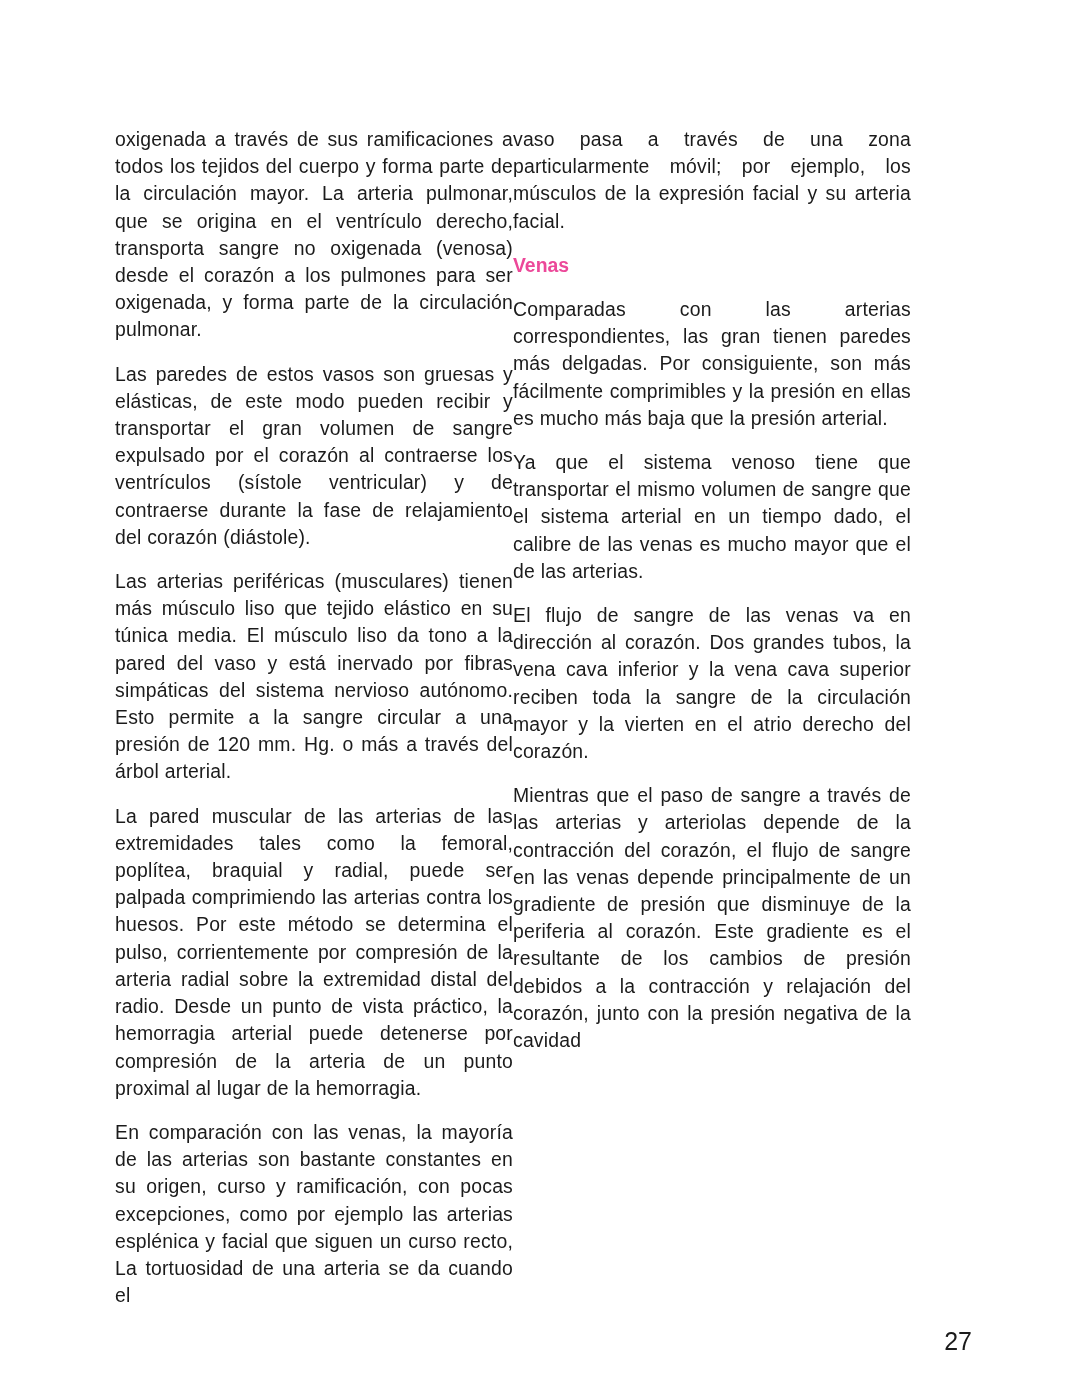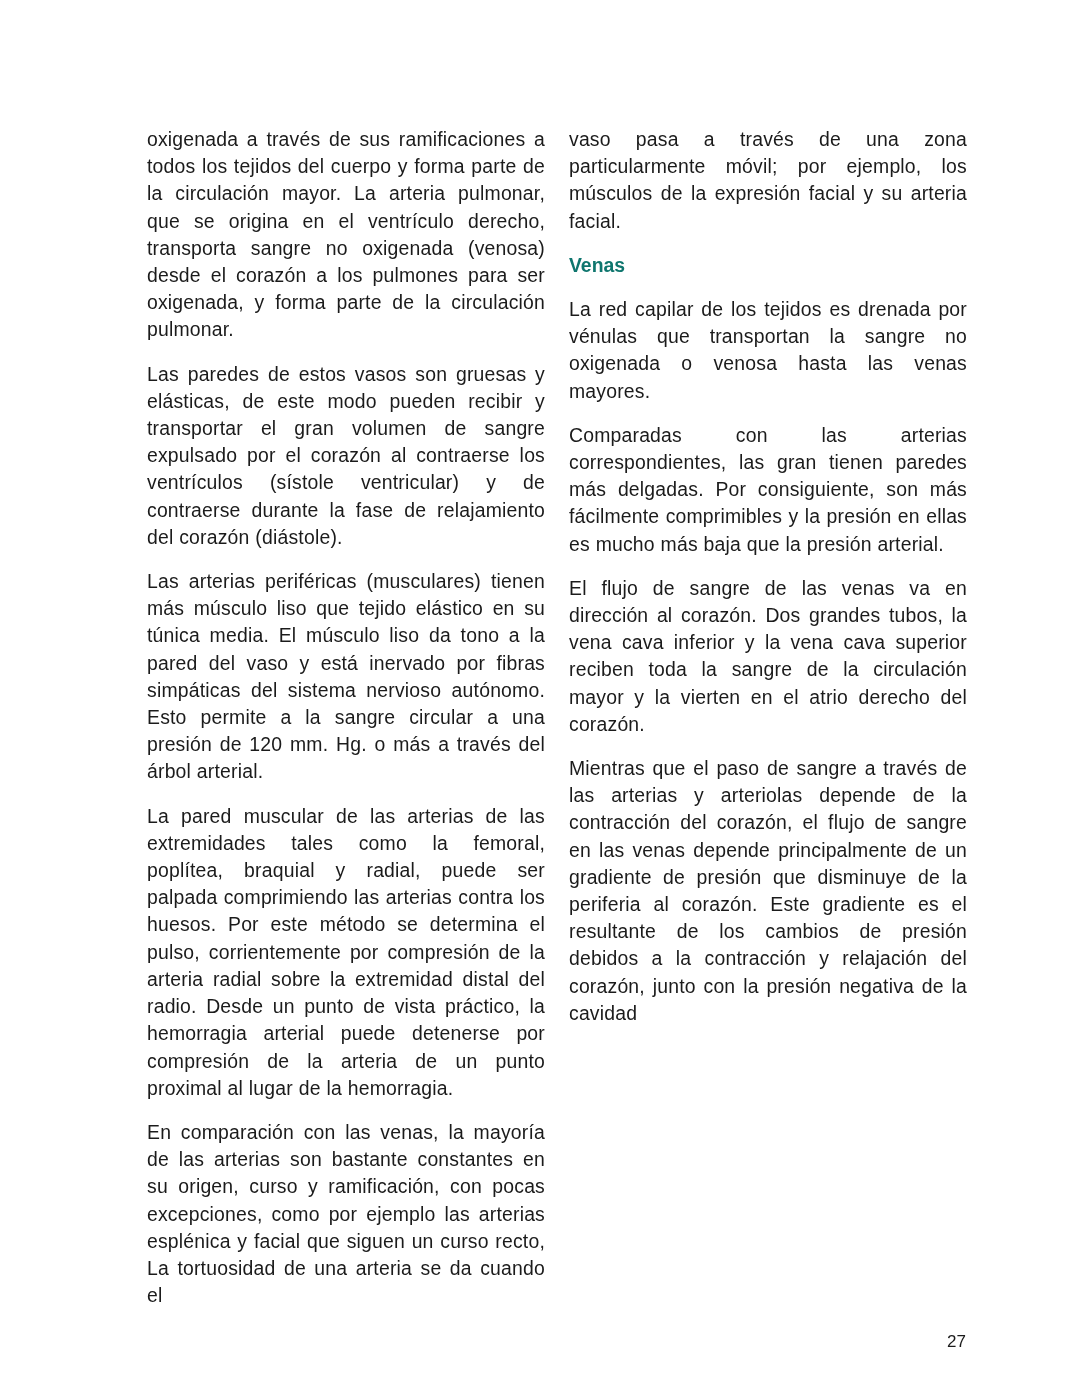--- a/index.html
+++ b/index.html
@@ -18,23 +18,22 @@
     color: #1a1a1a;
     overflow: hidden;
   }
   .content-area {
     position: absolute;
     left: 115px;
     top: 126px;
     width: 852px;
     display: flex;
     flex-direction: row;
-    justify-content: flex-end;
+    justify-content: flex-start;
     align-items: flex-start;
-    gap: 24px;
   }
   .column {
     width: 398px;
   }
   .para {
     margin: 0 0 17px 0;
     font-size: 19.4px;
     line-height: 27.2px;
     text-align: justify;
     text-justify: inter-word;
@@ -46,27 +45,27 @@
   }
   .para:last-child {
     margin-bottom: 4px;
   }
   .heading {
     margin: 0 0 17px 0;
     font-size: 19.4px;
     line-height: 27.2px;
     font-weight: bold;
     text-align: left;
-    color: #0f766e;
+    color: #ec4899;
   }
   .page-number {
     position: absolute;
-    right: 114px;
+    right: 108px;
     bottom: 42px;
-    font-size: 17px;
+    font-size: 25px;
     line-height: 27.2px;
     color: #1b1b1b;
     text-align: right;
   }
 </style>
 </head>
 <body>
 
 <div class="page">
 
@@ -76,22 +75,22 @@
       <p class="para">oxigenada a través de sus ramificaciones a todos los tejidos del cuerpo y forma parte de la circulación mayor. La arteria pulmonar, que se origina en el ventrículo derecho, transporta sangre no oxigenada (venosa) desde el corazón a los pulmones para ser oxigenada, y forma parte de la circulación pulmonar.</p>
       <p class="para">Las paredes de estos vasos son gruesas y elásticas, de este modo pueden recibir y transportar el gran volumen de sangre expulsado por el corazón al contraerse los ventrículos (sístole ventricular) y de contraerse durante la fase de relajamiento del corazón (diástole).</p>
       <p class="para">Las arterias periféricas (musculares) tienen más músculo liso que tejido elástico en su túnica media. El músculo liso da tono a la pared del vaso y está inervado por fibras simpáticas del sistema nervioso autónomo. Esto permite a la sangre circular a una presión de 120 mm. Hg. o más a través del árbol arterial.</p>
       <p class="para">La pared muscular de las arterias de las extremidades tales como la femoral, poplítea, braquial y radial, puede ser palpada comprimiendo las arterias contra los huesos. Por este método se determina el pulso, corrientemente por compresión de la arteria radial sobre la extremidad distal del radio. Desde un punto de vista práctico, la hemorragia arterial puede detenerse por compresión de la arteria de un punto proximal al lugar de la hemorragia.</p>
       <p class="para">En comparación con las venas, la mayoría de las arterias son bastante constantes en su origen, curso y ramificación, con pocas excepciones, como por ejemplo las arterias esplénica y facial que siguen un curso recto, La tortuosidad de una arteria se da cuando el</p>
     </div>
 
     <div class="column">
       <p class="para">vaso pasa a través de una zona particularmente móvil; por ejemplo, los músculos de la expresión facial y su arteria facial.</p>
       <h2 class="heading">Venas</h2>
-      <p class="para">La red capilar de los tejidos es drenada por vénulas que transportan la sangre no oxigenada o venosa hasta las venas mayores.</p>
       <p class="para">Comparadas con las arterias correspondientes, las gran tienen paredes más delgadas. Por consiguiente, son más fácilmente comprimibles y la presión en ellas es mucho más baja que la presión arterial.</p>
+      <p class="para">Ya que el sistema venoso tiene que transportar el mismo volumen de sangre que el sistema arterial en un tiempo dado, el calibre de las venas es mucho mayor que el de las arterias.</p>
       <p class="para">El flujo de sangre de las venas va en dirección al corazón. Dos grandes tubos, la vena cava inferior y la vena cava superior reciben toda la sangre de la circulación mayor y la vierten en el atrio derecho del corazón.</p>
       <p class="para">Mientras que el paso de sangre a través de las arterias y arteriolas depende de la contracción del corazón, el flujo de sangre en las venas depende principalmente de un gradiente de presión que disminuye de la periferia al corazón. Este gradiente es el resultante de los cambios de presión debidos a la contracción y relajación del corazón, junto con la presión negativa de la cavidad</p>
     </div>
 
   </div>
 
   <div class="page-number">27</div>
 
 </div>
 

